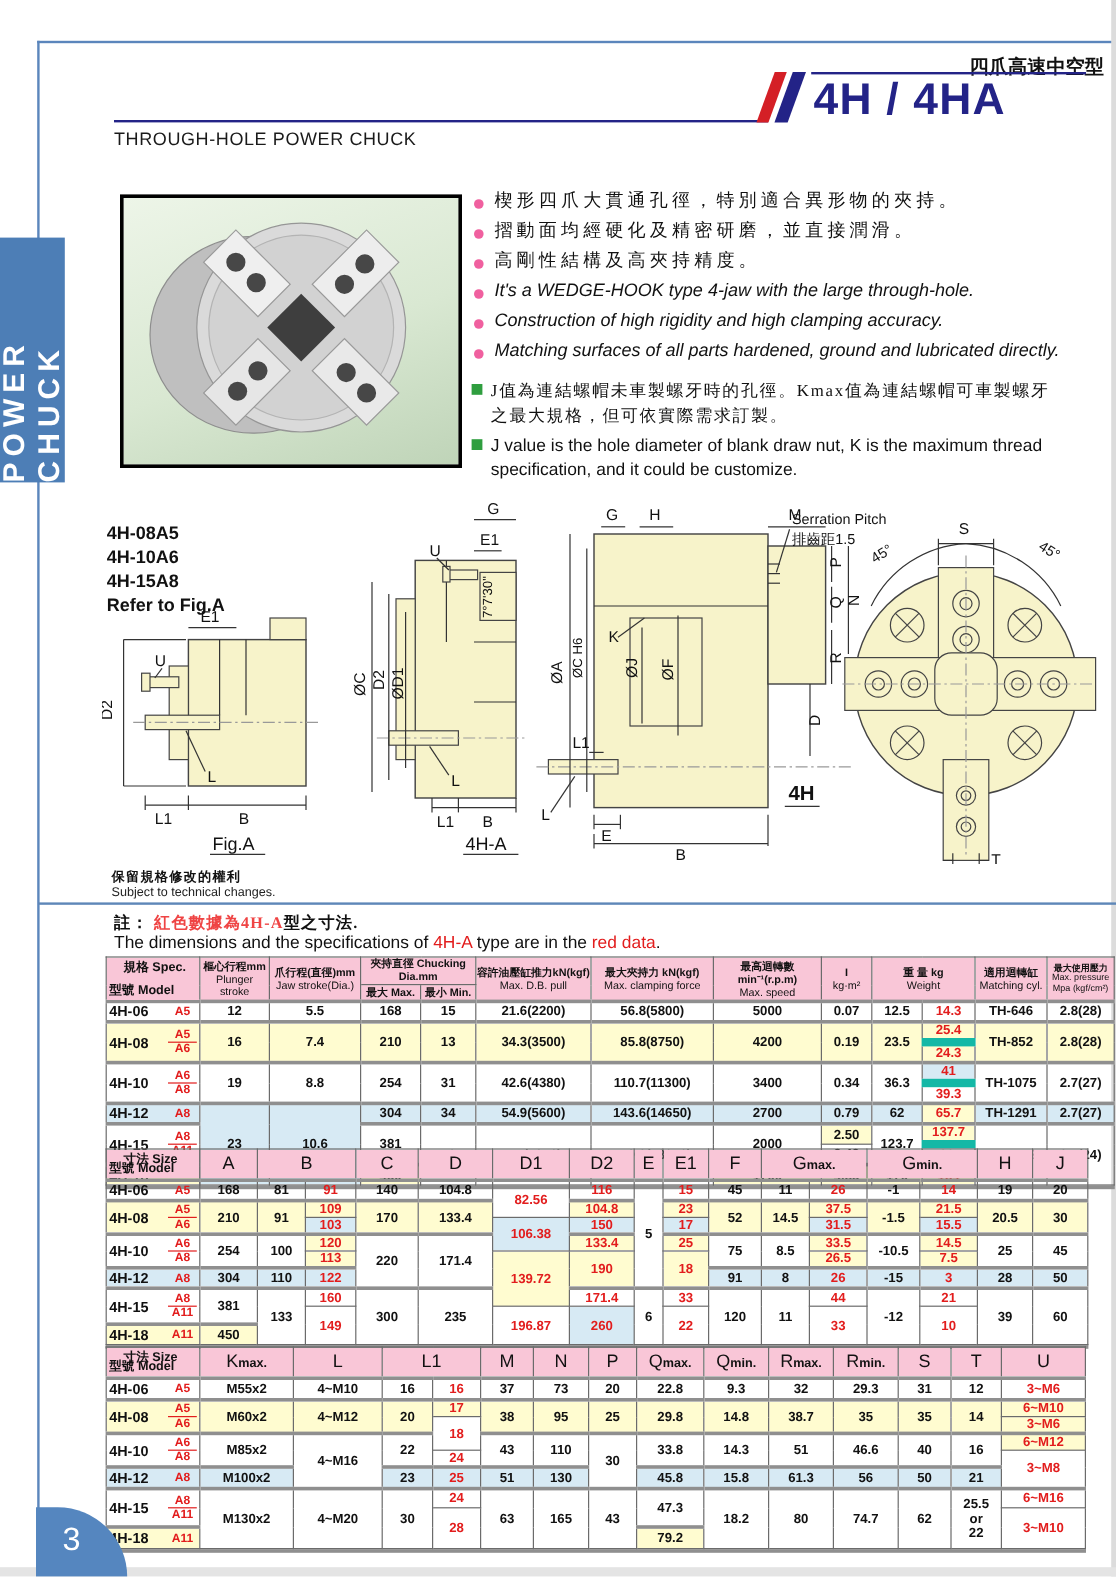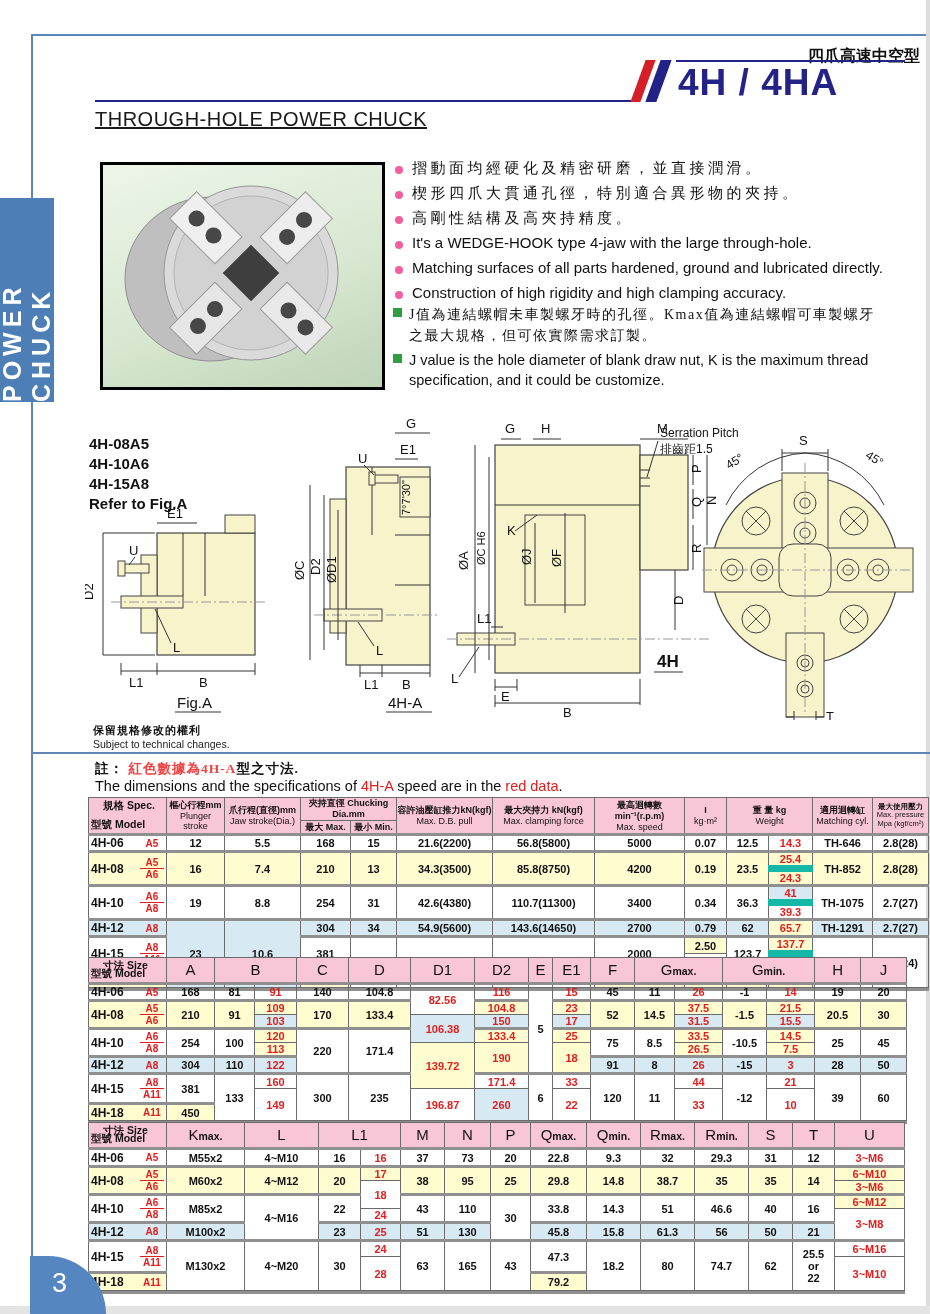--- a/index.html
+++ b/index.html
@@ -11,34 +11,34 @@
   #rightedge{left:926px;top:0;width:4px;height:1314px;background:#DCDCDC;}
   #botedge{left:0;top:1306px;width:930px;height:8px;background:#E4E4E4;}
   #sidebar{left:0;top:198px;width:54px;height:204px;background:#4D7EB6;display:flex;align-items:center;justify-content:center;z-index:3;}
   #sidebar span{writing-mode:vertical-rl;transform:rotate(180deg);color:#fff;font-size:25px;font-weight:bold;letter-spacing:5px;}
   #pagetab{left:30px;top:1256px;width:76px;height:58px;background:#5586BF;border-top-right-radius:70px;z-index:4;}
   #pagetab span{position:absolute;left:22px;top:12px;color:#fff;font-size:27px;}
   
   #cat{left:770px;top:46px;width:150px;text-align:right;font-size:16px;font-weight:bold;color:#111;}
   #title{left:95px;top:62px;font-size:30px;font-weight:bold;letter-spacing:3px;color:#0c0c0c;}
   #titleline{left:95px;top:100px;width:545px;height:2px;background:#232387;}
-  #subtitle{left:95px;top:108px;font-size:20px;color:#1a1a1a;letter-spacing:0.5px;text-decoration:underline;}
+  #subtitle{left:95px;top:108px;font-size:15px;color:#1a1a1a;letter-spacing:0.5px;}
   #slashred{left:638px;top:60px;width:10px;height:42px;background:#D41F26;transform:skewX(-20deg);}
   #slashblue{left:653px;top:60px;width:11px;height:42px;background:#232387;transform:skewX(-20deg);}
   #logotop{left:676px;top:60px;width:229px;height:2px;background:#232387;}
   #logotext{left:678px;top:62px;width:228px;font-size:37px;font-weight:bold;color:#232387;letter-spacing:1px;}
   
   #photo{left:100px;top:162px;width:279px;height:222px;border:3px solid #000;background:linear-gradient(160deg,#EDF5E8 0%,#D9E8D2 55%,#BFD4B8 100%);}
   
   #bullets{left:395px;top:160px;width:528px;}
   .bl{position:relative;padding-left:17px;color:#111;}
   .bl .dot{position:absolute;left:0;top:6px;width:8px;height:8px;border-radius:50%;background:#F0609F;}
   .bl.zh{font-family:"Liberation Serif",serif;font-size:15px;letter-spacing:3.5px;margin-bottom:8px;line-height:17px;}
-  .bl.en{font-size:15px;margin-bottom:9px;line-height:16px;}
-  #notes{left:393px;top:304px;width:535px;}
+  .bl.en{font-size:15px;margin-bottom:9px;line-height:16px;font-style:italic;}
+  #notes{left:393px;top:316px;width:535px;}
   .nt{position:relative;padding-left:16px;color:#111;margin-bottom:4px;}
   .nt .sq{position:absolute;left:0;top:4px;width:9px;height:9px;background:#2F9E3F;}
   .nt.zh{font-family:"Liberation Serif",serif;font-size:14px;letter-spacing:1.5px;line-height:21px;width:470px;}
   .nt.en{font-size:14.5px;line-height:20px;width:480px;}
   
   #figs{left:85px;top:415px;width:845px;height:305px;}
   #figs text{font-family:"Liberation Sans",sans-serif;}
   .dln{stroke:#333;stroke-width:1;fill:none;}
   .cl{stroke:#999;stroke-width:1;stroke-dasharray:10 3 2 3;fill:none;}
   .yl{fill:#F7F3CA;stroke:#444;stroke-width:1.2;}
@@ -122,26 +122,26 @@
         <circle cx="71" cy="108" r="8" fill="#474747"></circle>
           <circle cx="95" cy="108" r="8" fill="#474747"></circle>
         <circle cx="201" cy="108" r="8" fill="#474747"></circle>
           <circle cx="225" cy="108" r="8" fill="#474747"></circle>
         <rect x="128" y="88" width="40" height="40" fill="#3E3E3E"></rect>
       </g>
     </svg>
   </div>
 
   <div class="abs" id="bullets">
+    <div class="bl zh"><span class="dot"></span><span>楔形四爪大貫通孔徑，特別適合異形物的夾持。</span></div>
     <div class="bl zh"><span class="dot"></span><span>摺動面均經硬化及精密研磨，並直接潤滑。</span></div>
-    <div class="bl zh"><span class="dot"></span><span>楔形四爪大貫通孔徑，特別適合異形物的夾持。</span></div>
     <div class="bl zh"><span class="dot"></span><span>高剛性結構及高夾持精度。</span></div>
     <div class="bl en"><span class="dot"></span><span>It's a WEDGE-HOOK type 4-jaw with the large through-hole.</span></div>
+    <div class="bl en"><span class="dot"></span><span>Construction of high rigidity and high clamping accuracy.</span></div>
     <div class="bl en"><span class="dot"></span><span>Matching surfaces of all parts hardened, ground and lubricated directly.</span></div>
-    <div class="bl en"><span class="dot"></span><span>Construction of high rigidity and high clamping accuracy.</span></div>
   </div>
   <div class="abs" id="notes">
     <div class="nt zh"><span class="sq"></span><span>J值為連結螺帽未車製螺牙時的孔徑。Kmax值為連結螺帽可車製螺牙之最大規格，但可依實際需求訂製。</span></div>
     <div class="nt en"><span class="sq"></span><span>J value is the hole diameter of blank draw nut, K is the maximum thread specification, and it could be customize.</span></div>
   </div>
 
   <svg class="abs" id="figs" viewBox="0 0 845 305">
     <g font-size="13" fill="#111">
 
       <text x="4" y="34" font-weight="bold" font-size="15">4H-08A5</text>
@@ -328,21 +328,21 @@
       </g>
     </g>
   </svg>
 
   <div class="abs" id="subject">
     <div class="l1">保留規格修改的權利</div>
     <div class="l2">Subject to technical changes.</div>
   </div>
   <div class="abs" id="divider"></div>
   <div class="abs" id="rednote"><span>註：</span> <span class="red">紅色數據為</span><span class="red">4H-A</span><span>型之寸法.</span></div>
-  <div class="abs" id="rednote2"><span>The dimensions and the specifications of </span><span class="red">4H-A</span><span> speed are in the </span><span class="red">red data</span><span>.</span></div>
+  <div class="abs" id="rednote2"><span>The dimensions and the specifications of </span><span class="red">4H-A</span><span> type are in the </span><span class="red">red data</span><span>.</span></div>
 
   <div class="abs twrap" id="t1w">
   <table class="t">
     <colgroup>
           <col style="width:78px">
           <col style="width:58px">
           <col style="width:76px">
           <col style="width:50px">
           <col style="width:46px">
           <col style="width:96px">

